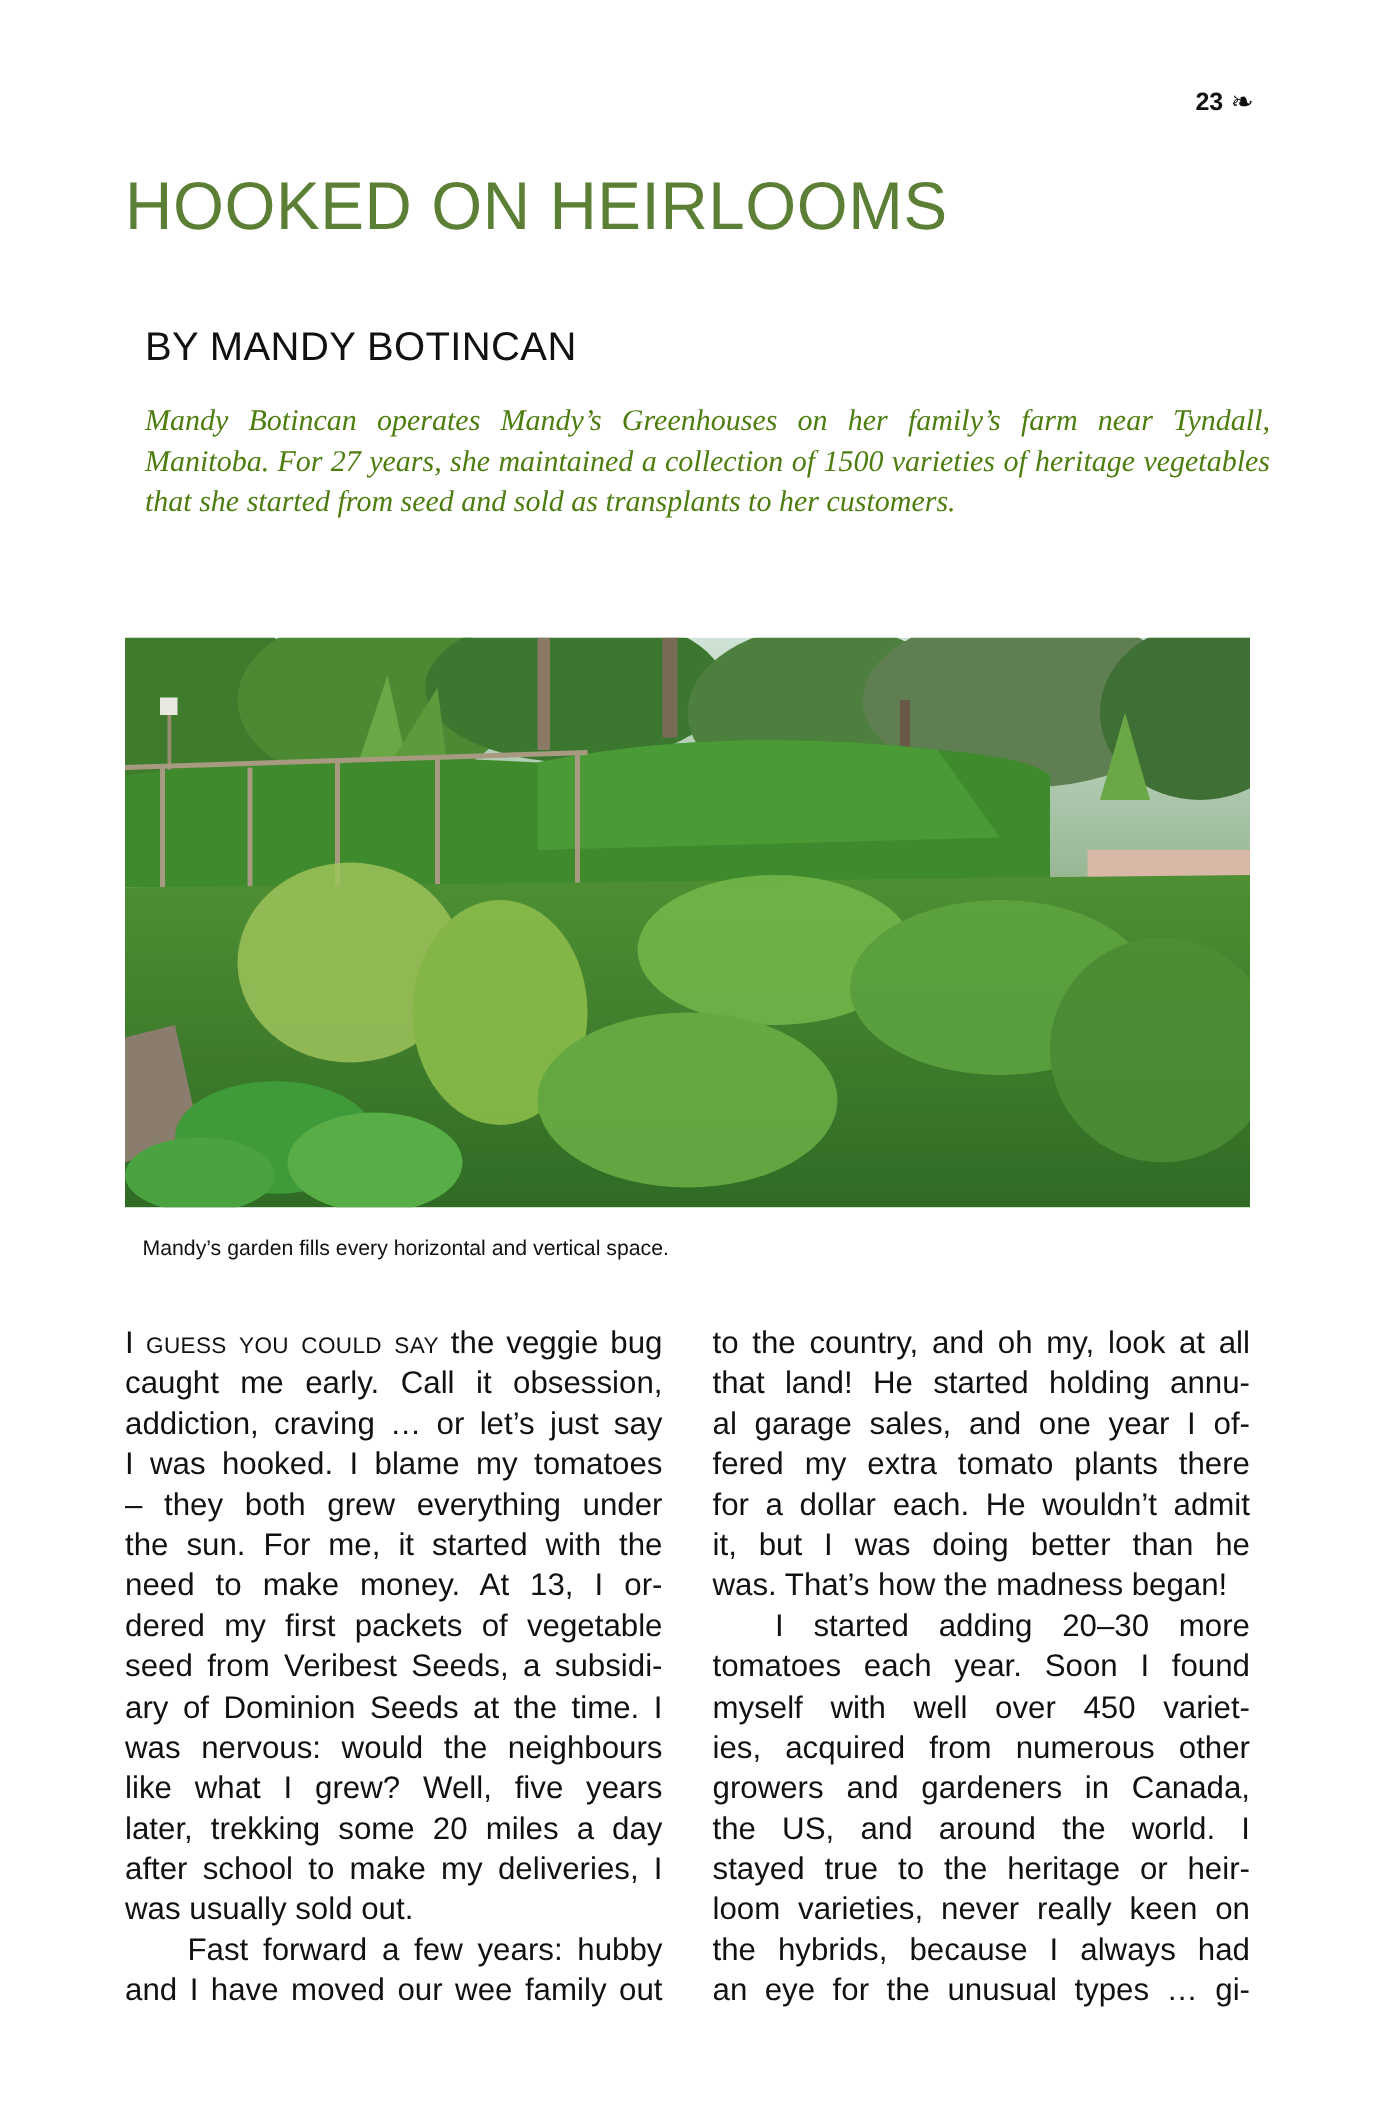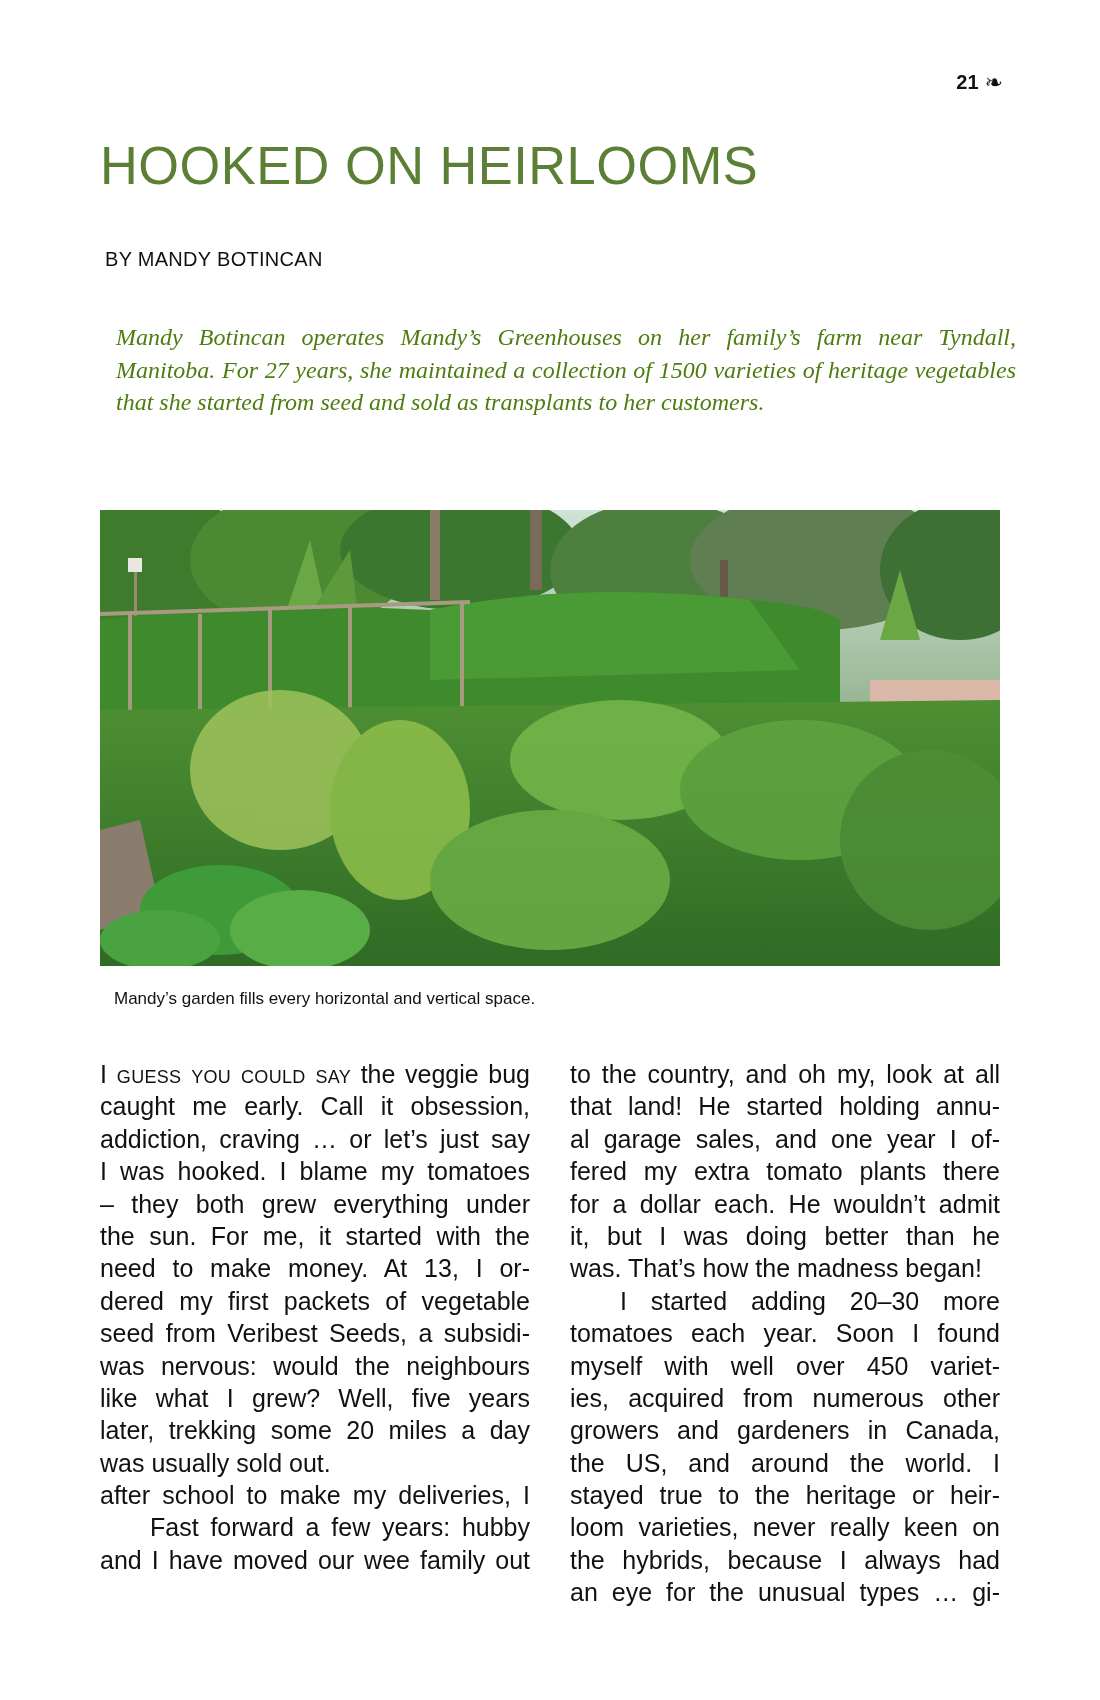--- a/index.html
+++ b/index.html
@@ -10,23 +10,23 @@
       display: flex; align-items: center; gap: 6px;
     }
     .page-num .orn { font-family: "DejaVu Sans", sans-serif; font-size: 22px; font-weight: normal; }
     .title {
       position: absolute; left: 100px; top: 138px; margin: 0;
       font-family: "Liberation Sans", sans-serif; font-weight: normal;
       font-size: 54px; letter-spacing: 0.5px; color: #5b7f34; line-height: 1;
       transform: scaleX(0.97); transform-origin: left;
     }
     .byline {
-      position: absolute; left: 100px; top: 243px; margin: 5px;
+      position: absolute; left: 100px; top: 243px; margin: 16px;
       font-family: "Liberation Sans", sans-serif; font-weight: normal;
-      font-size: 20px; color: #111; letter-spacing: 0.3px;
+      font-size: 32px; color: #111; letter-spacing: 0.3px;
     }
     .intro {
       position: absolute; left: 100px; top: 305px; width: 900px; margin: 16px;
       font-family: "Liberation Serif", serif; font-style: italic; font-size: 24px;
       line-height: 32.5px; text-align: justify; color: #4d7c0f;
     }
     .photo {
       position: absolute; left: 100px; top: 510px; width: 900px; height: 456px;
       overflow: hidden;
     }
@@ -44,21 +44,21 @@
     .col.right { left: 570px; }
     .line { display: block; white-space: nowrap; text-align: justify; text-align-last: justify; height: 32.4px; }
     .line.last { text-align-last: left; }
     .line.indent { padding-left: 50px; }
     .sc { font-variant: small-caps; letter-spacing: 0.3px; }
   </style>
 </head>
 <body>
 
 <div class="page-num">
-  <span>21</span>
+  <span>23</span>
   <span class="orn">❧</span>
 </div>
 
 <h1 class="title">HOOKED ON HEIRLOOMS</h1>
 <h2 class="byline">BY MANDY BOTINCAN</h2>
 
 <p class="intro">Mandy Botincan operates Mandy’s Greenhouses on her family’s farm near Tyndall, Manitoba. For 27 years, she maintained a collection of 1500 varieties of heritage vegetables that she started from seed and sold as transplants to her customers.</p>
 
 <div class="photo" role="img" aria-label="Lush vegetable garden with trellises, bean rows, and trees in the background">
   <svg viewBox="0 0 900 456" preserveAspectRatio="none">
@@ -137,25 +137,26 @@
 <div class="col left">
   <span class="line"><span>I</span><span class="sc"> guess you could say</span><span> the veggie bug</span></span>
   <span class="line">caught me early. Call it obsession,</span>
   <span class="line">addiction, craving … or let’s just say</span>
   <span class="line">I was hooked. I blame my tomatoes</span>
   <span class="line">– they both grew everything under</span>
   <span class="line">the sun. For me, it started with the</span>
   <span class="line">need to make money. At 13, I or-</span>
   <span class="line">dered my first packets of vegetable</span>
   <span class="line">seed from Veribest Seeds, a subsidi-</span>
+  <span class="line">ary of Dominion Seeds at the time. I</span>
   <span class="line">was nervous: would the neighbours</span>
   <span class="line">like what I grew? Well, five years</span>
   <span class="line">later, trekking some 20 miles a day</span>
+  <span class="line">after school to make my deliveries, I</span>
   <span class="line last">was usually sold out.</span>
-  <span class="line">after school to make my deliveries, I</span>
   <span class="line indent">Fast forward a few years: hubby</span>
   <span class="line">and I have moved our wee family out</span>
 </div>
 
 <div class="col right">
   <span class="line">to the country, and oh my, look at all</span>
   <span class="line">that land! He started holding annu-</span>
   <span class="line">al garage sales, and one year I of-</span>
   <span class="line">fered my extra tomato plants there</span>
   <span class="line">for a dollar each. He wouldn’t admit</span>

